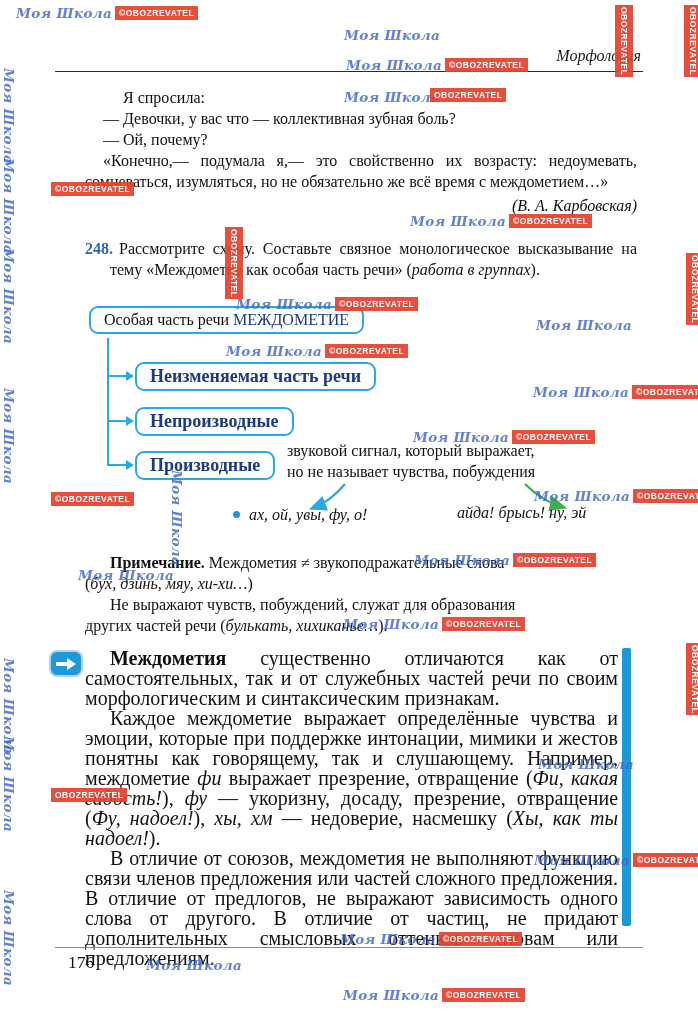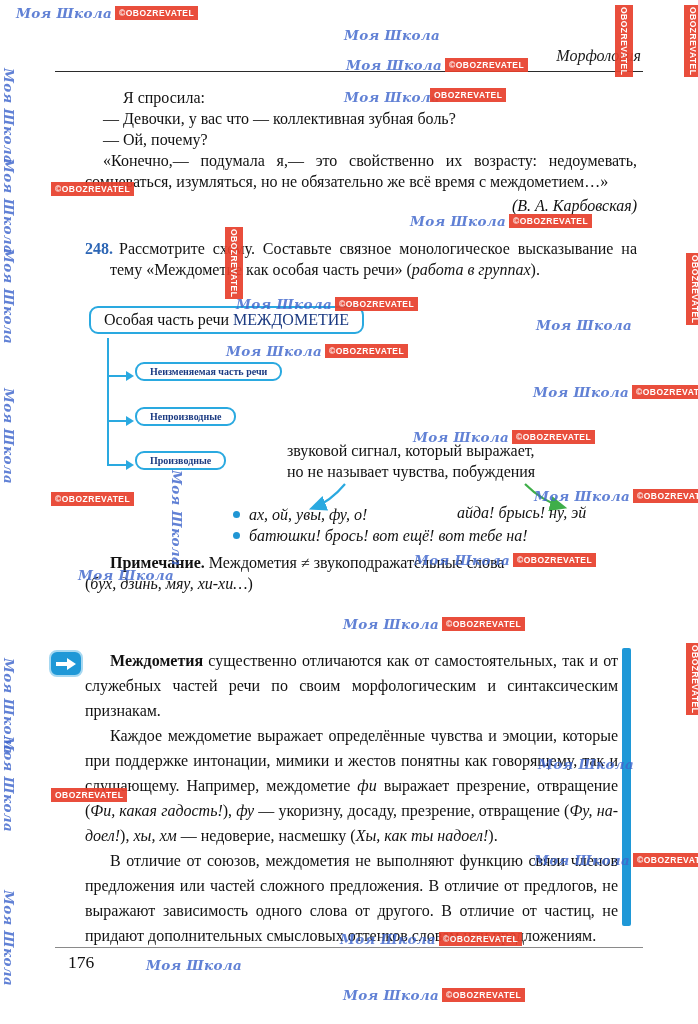--- a/index.html
+++ b/index.html
@@ -23,40 +23,40 @@
   
   .exercise { position:absolute; top:238px; left:85px; width:552px; font-size:16px; line-height:21px;
               text-align:justify; padding-left:25px; text-indent:-25px; }
   .ex-num { font-weight:bold; color:#2d66b5; padding-right:6px; }
 
   
   .scheme { position:absolute; top:306px; left:85px; width:565px; height:248px; }
   .sbox { border:2px solid #2aa9e0; border-radius:9px; background:#fff; white-space:nowrap; position:absolute; }
   .root-box { left:4px; top:0; padding:3px 13px; font-size:16px; }
   .navy { color:#1c3b82; font-weight:normal; }
-  .branch { left:50px; padding:2px 13px; font-size:10px; font-weight:bold; color:#1c3b82; }
+  .branch { left:50px; padding:2px 13px; font-size:18px; font-weight:bold; color:#1c3b82; }
   .b1{top:56px} .b2{top:101px} .b3{top:145px}
   .vline { position:absolute; left:22px; top:32px; height:128px; border-left:2px solid #2aa9e0; }
   .stub { position:absolute; left:23px; width:19px; border-top:2px solid #2aa9e0; }
   .st1{top:69px}.st2{top:114px}.st3{top:158px}
   .ah { position:absolute; left:41px; width:0; height:0;
         border-left:8px solid #2aa9e0; border-top:5px solid transparent; border-bottom:5px solid transparent; }
   .ah1{top:65px}.ah2{top:110px}.ah3{top:154px}
   .s-def { position:absolute; left:202px; top:134px; font-size:16px; line-height:21px; white-space:pre-line; }
   .s-arrows { position:absolute; left:140px; top:176px; }
   .exl { position:absolute; left:148px; top:198px; font-style:italic; font-size:16px; line-height:21px; white-space:nowrap; }
   .exr { position:absolute; left:372px; top:198px; font-style:italic; font-size:16px; white-space:nowrap; }
   .dot { display:inline-block; width:7px; height:7px; border-radius:50%; background:#2196d4; margin-right:9px; vertical-align:2px; }
 
   
   .note { position:absolute; top:552px; left:85px; width:552px; font-size:16px; line-height:21px; }
   .note p { text-indent:25px; white-space:pre-line; }
 
   
-  .theory { position:absolute; top:648px; left:85px; width:533px; font-size:16px; line-height:25px; text-align:justify; }
+  .theory { position:absolute; top:648px; left:85px; width:533px; font-size:20px; line-height:20px; text-align:justify; }
   .theory p { text-indent:25px; }
   .t-icon { position:absolute; left:49px; top:650px; width:34px; height:27px; background:#1f98d7;
             border:2px solid #a6d8f1; border-radius:8px; display:flex; align-items:center; justify-content:center; }
   .t-bar { position:absolute; left:622px; top:648px; width:9px; height:278px; background:#1f98d7; border-radius:2px; }
 
   .seg-b{font-weight:bold} .seg-i{font-style:italic}
 
   
   .wm { position:absolute; z-index:6; white-space:nowrap; pointer-events:none; }
   .wmb { font-family:"DejaVu Serif", serif; font-style:italic; font-weight:bold; font-size:13.5px;
@@ -106,28 +106,29 @@
           </marker>
         <marker id="mg" markerWidth="9" markerHeight="8" refX="6" refY="3.5" orient="auto">
             <path d="M0,0 L8,3.5 L0,7 z" fill="#3fae49"></path>
           </marker>
       </defs>
       <path d="M120,2 C110,14 101,21 88,26" stroke="#2aa9e0" stroke-width="2.2" fill="none" marker-end="url(#mb)"></path>
       <path d="M300,2 C312,14 323,21 338,25" stroke="#3fae49" stroke-width="2.2" fill="none" marker-end="url(#mg)"></path>
     </svg>
     <div class="exl">
       <div><span class="dot"></span><span>ах, ой, увы, фу, о!</span></div>
-      <div><span class="dot"></span><span>батюшки! брось! вот ещё! вот тебе на!</span></div>
     </div>
     <div class="exr">айда! брысь! ну, эй</div>
   </div>
 
   <div class="note">
     <p><span class="seg-b">Примечание.</span><span class="seg-n"> Междометия ≠ звукоподражательные слова
 (</span><span class="seg-i">бух, дзинь, мяу, хи-хи…</span><span class="seg-n">)</span></p>
+    <p><span class="seg-n">Не выражают чувств, побуждений, служат для образования
+других частей речи (</span><span class="seg-i">булькать, хихиканье…</span><span class="seg-n">).</span></p>
   </div>
 
   <div class="t-icon">
     <svg width="22" height="14" viewBox="0 0 22 14">
         <path d="M1 5h11V1l9 6-9 6V9H1z" fill="#ffffff"></path>
       </svg>
   </div>
   <div class="theory">
     <p><span class="seg-b">Междометия</span><span class="seg-n"> существенно отличаются как от самостоятель­ных, так и от служебных частей речи по своим морфологиче­ским и синтаксическим признакам.</span></p>
     <p><span class="seg-n">Каждое междометие выражает определённые чувства и эмоции, которые при поддержке интонации, мимики и же­стов понятны как говорящему, так и слушающему. Например, междометие </span><span class="seg-i">фи</span><span class="seg-n"> выражает презрение, отвращение (</span><span class="seg-i">Фи, какая га­дость!</span><span class="seg-n">), </span><span class="seg-i">фу</span><span class="seg-n"> — укоризну, досаду, презрение, отвращение (</span><span class="seg-i">Фу, на­доел!</span><span class="seg-n">), </span><span class="seg-i">хы, хм</span><span class="seg-n"> — недоверие, насмешку (</span><span class="seg-i">Хы, как ты надоел!</span><span class="seg-n">).</span></p>

